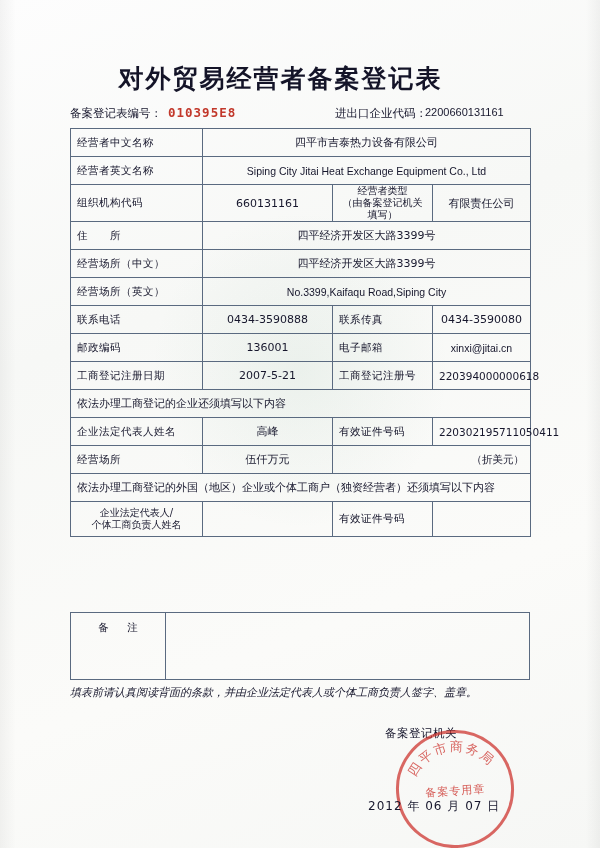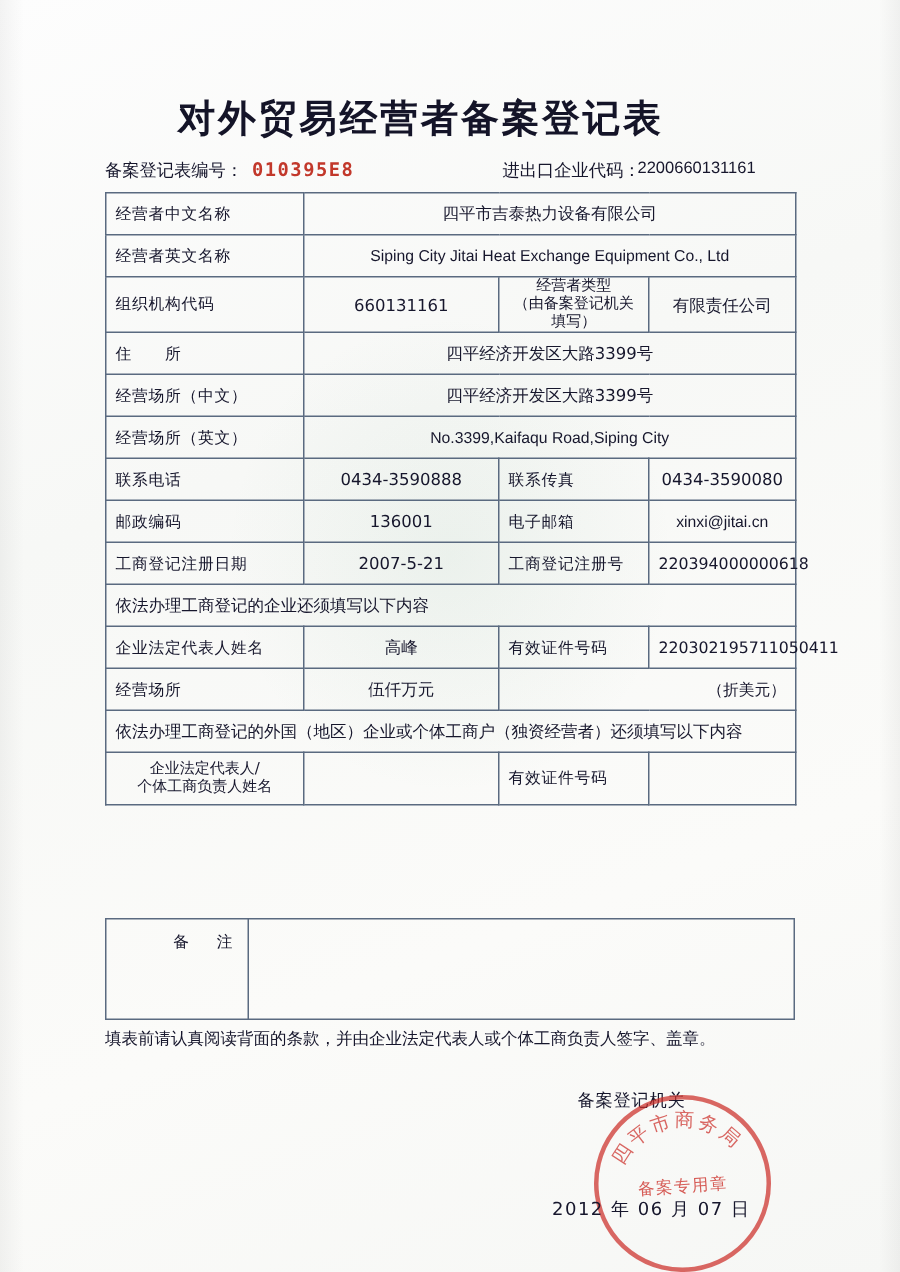--- a/index.html
+++ b/index.html
@@ -137,34 +137,35 @@
     font-family: "DejaVu Sans", sans-serif;
   }
   .remark-table td {
     border: 1px solid #5a6a80;
     vertical-align: top;
     padding: 8px 6px;
     color: #16162c;
   }
   .remark-lbl {
     width: 82px;
-    text-align: right;
+    text-align: center;
     font-size: 10.5px;
     letter-spacing: 4px;
     text-indent: 4px;
     margin-top: 24px;
   }
   .footnote {
     position: absolute;
     left: 70px;
     top: 685px;
     width: 460px;
     font-size: 11px;
     font-family: "DejaVu Sans", sans-serif;
     color: #16162c;
+    font-style: italic;
   }
   .sign-block {
     position: absolute;
     left: 385px;
     top: 726px;
     width: 150px;
     font-size: 11.5px;
     font-family: "DejaVu Sans", sans-serif;
     color: #16162c;
   }

